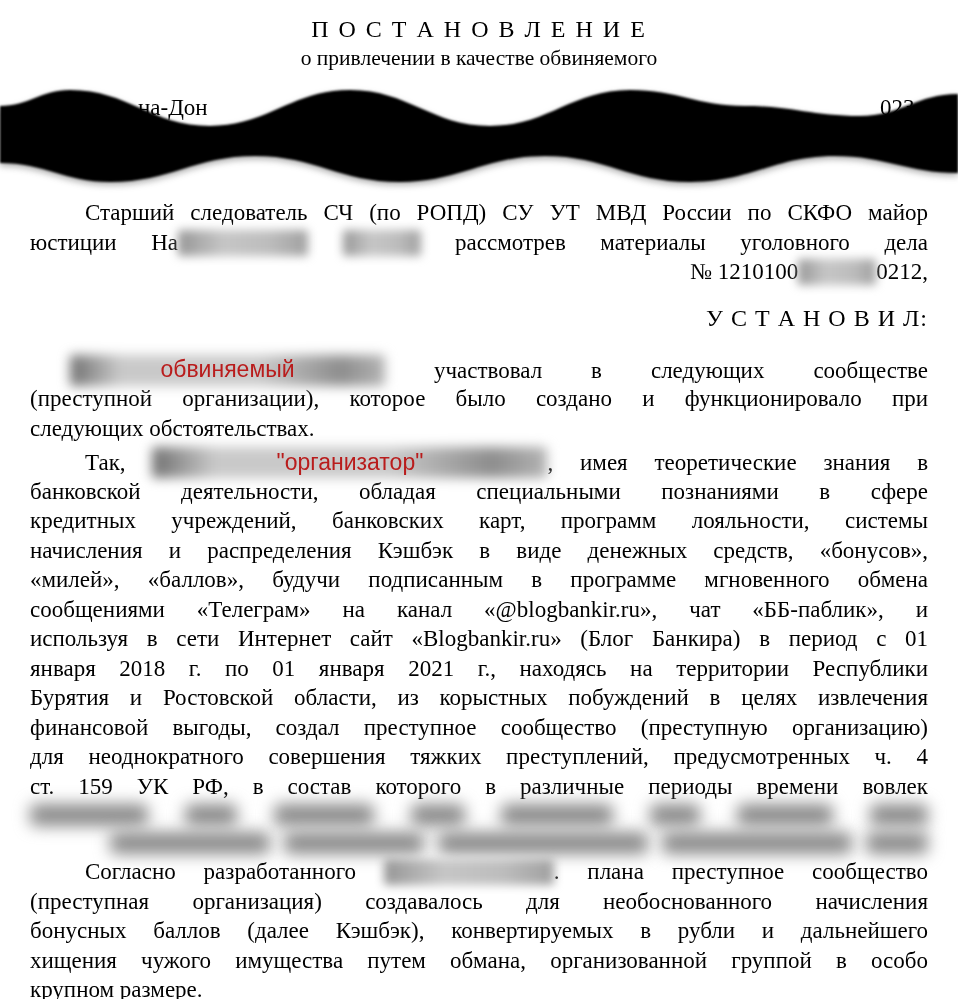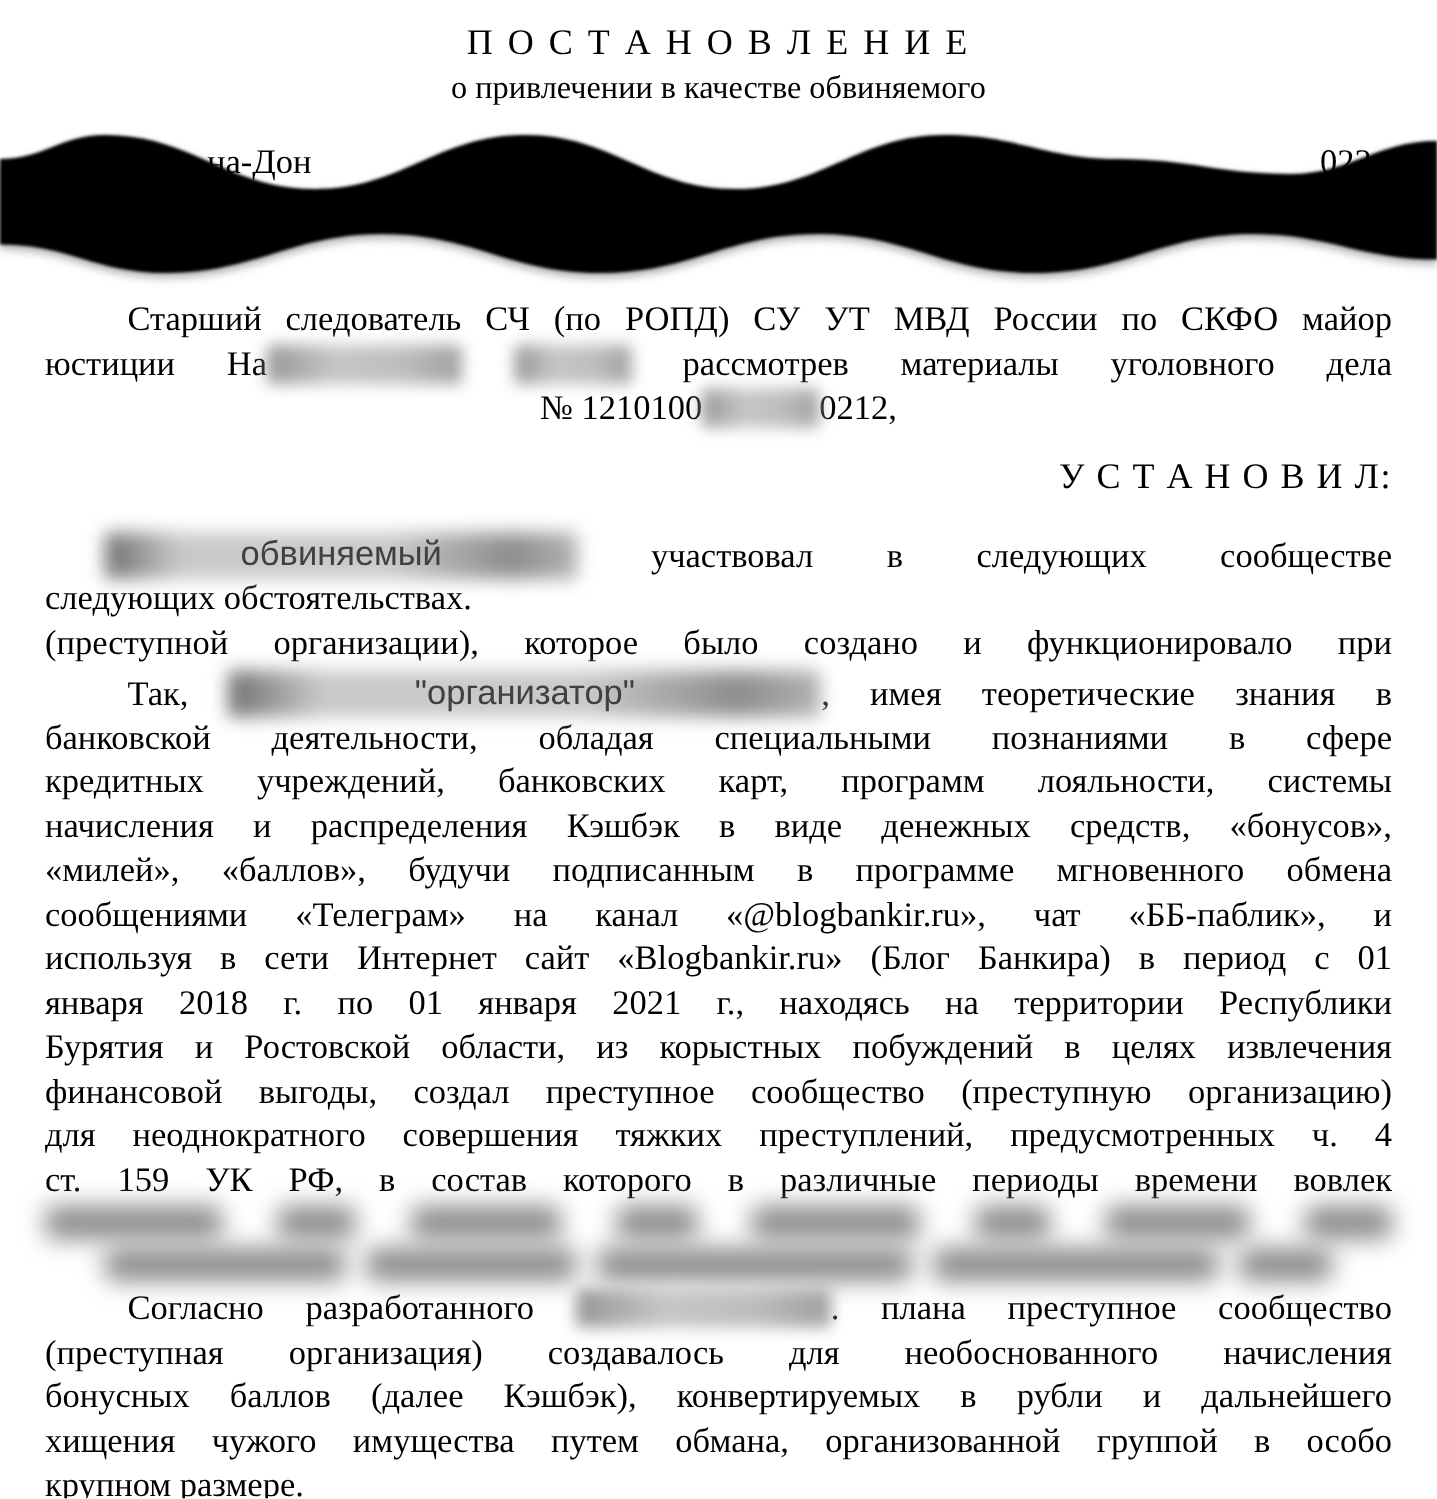--- a/index.html
+++ b/index.html
@@ -25,21 +25,21 @@
   .content{position:absolute;top:198px;left:30px;width:898px;font-size:23px;}
 
   .line{
     height:29.5px;line-height:29.5px;
     text-align:justify;text-align-last:justify;
     white-space:nowrap;
   }
   .line.left{text-align-last:left;}
   .line.indent{text-indent:55px;}
   .line.seg{display:flex;justify-content:space-between;align-items:baseline;white-space:nowrap;}
-  .line.seg.left{justify-content:center;gap:6px;}
+  .line.seg.left{justify-content:flex-end;gap:6px;}
   .line.names{height:28px;line-height:28px;align-items:center;}
   .line.names.left{gap:14px;}
 
   .ustanovil{
     text-align:right;font-size:24px;letter-spacing:1px;
     margin-top:16px;height:30px;line-height:30px;
   }
   .para{margin:0;}
   .para.p2{margin-top:22px;}
   .para.p3{margin-top:4px;}
@@ -56,21 +56,21 @@
     background:linear-gradient(90deg,#6f6f6f 0%,#c9c9c9 16%,#c9c9c9 60%,#8d8d8d 86%,#b3b3b3 100%);
     filter:blur(6px);
   }
   .redact.heavy{height:22px;vertical-align:-4px;}
   .redact.heavy::before{background:#8a8a8a;filter:blur(8px);border-radius:6px;}
 
   .overlay-label{
     position:absolute;left:50%;top:50%;transform:translate(-50%,-52%);
     z-index:1;white-space:nowrap;
     font-family:"Liberation Sans",sans-serif;
-    font-size:23px;color:#404040;
+    font-size:23px;color:#b91c1c;
   }
 </style>
 </head>
 <body>
 
 <div class="page">
 
   <div class="header">
     <div class="doc-title">П О С Т А Н О В Л Е Н И Е</div>
     <div class="doc-subtitle">о привлечении в качестве обвиняемого</div>
@@ -102,22 +102,22 @@
       </div>
     <div class="ustanovil">У С Т А Н О В И Л:</div>
     <div class="para p2">
         <div class="line seg" style="padding-left: 40px;">
           <span><span class="redact light" style="width: 315px;"><span class="overlay-label">обвиняемый</span></span></span>
           <span>участвовал</span>
           <span>в</span>
           <span>следующих</span>
           <span>сообществе</span>
         </div>
+        <div class="line">(преступной организации), которое было создано и функционировало при</div>
         <div class="line left">следующих обстоятельствах.</div>
-        <div class="line">(преступной организации), которое было создано и функционировало при</div>
       </div>
     <div class="para p3">
         <div class="line seg" style="padding-left: 55px;">
           <span>Так,</span>
           <span><span class="redact light" style="width: 395px;"><span class="overlay-label">"организатор"</span></span>,</span>
           <span>имея</span>
           <span>теоретические</span>
           <span>знания</span>
           <span>в</span>
         </div>

